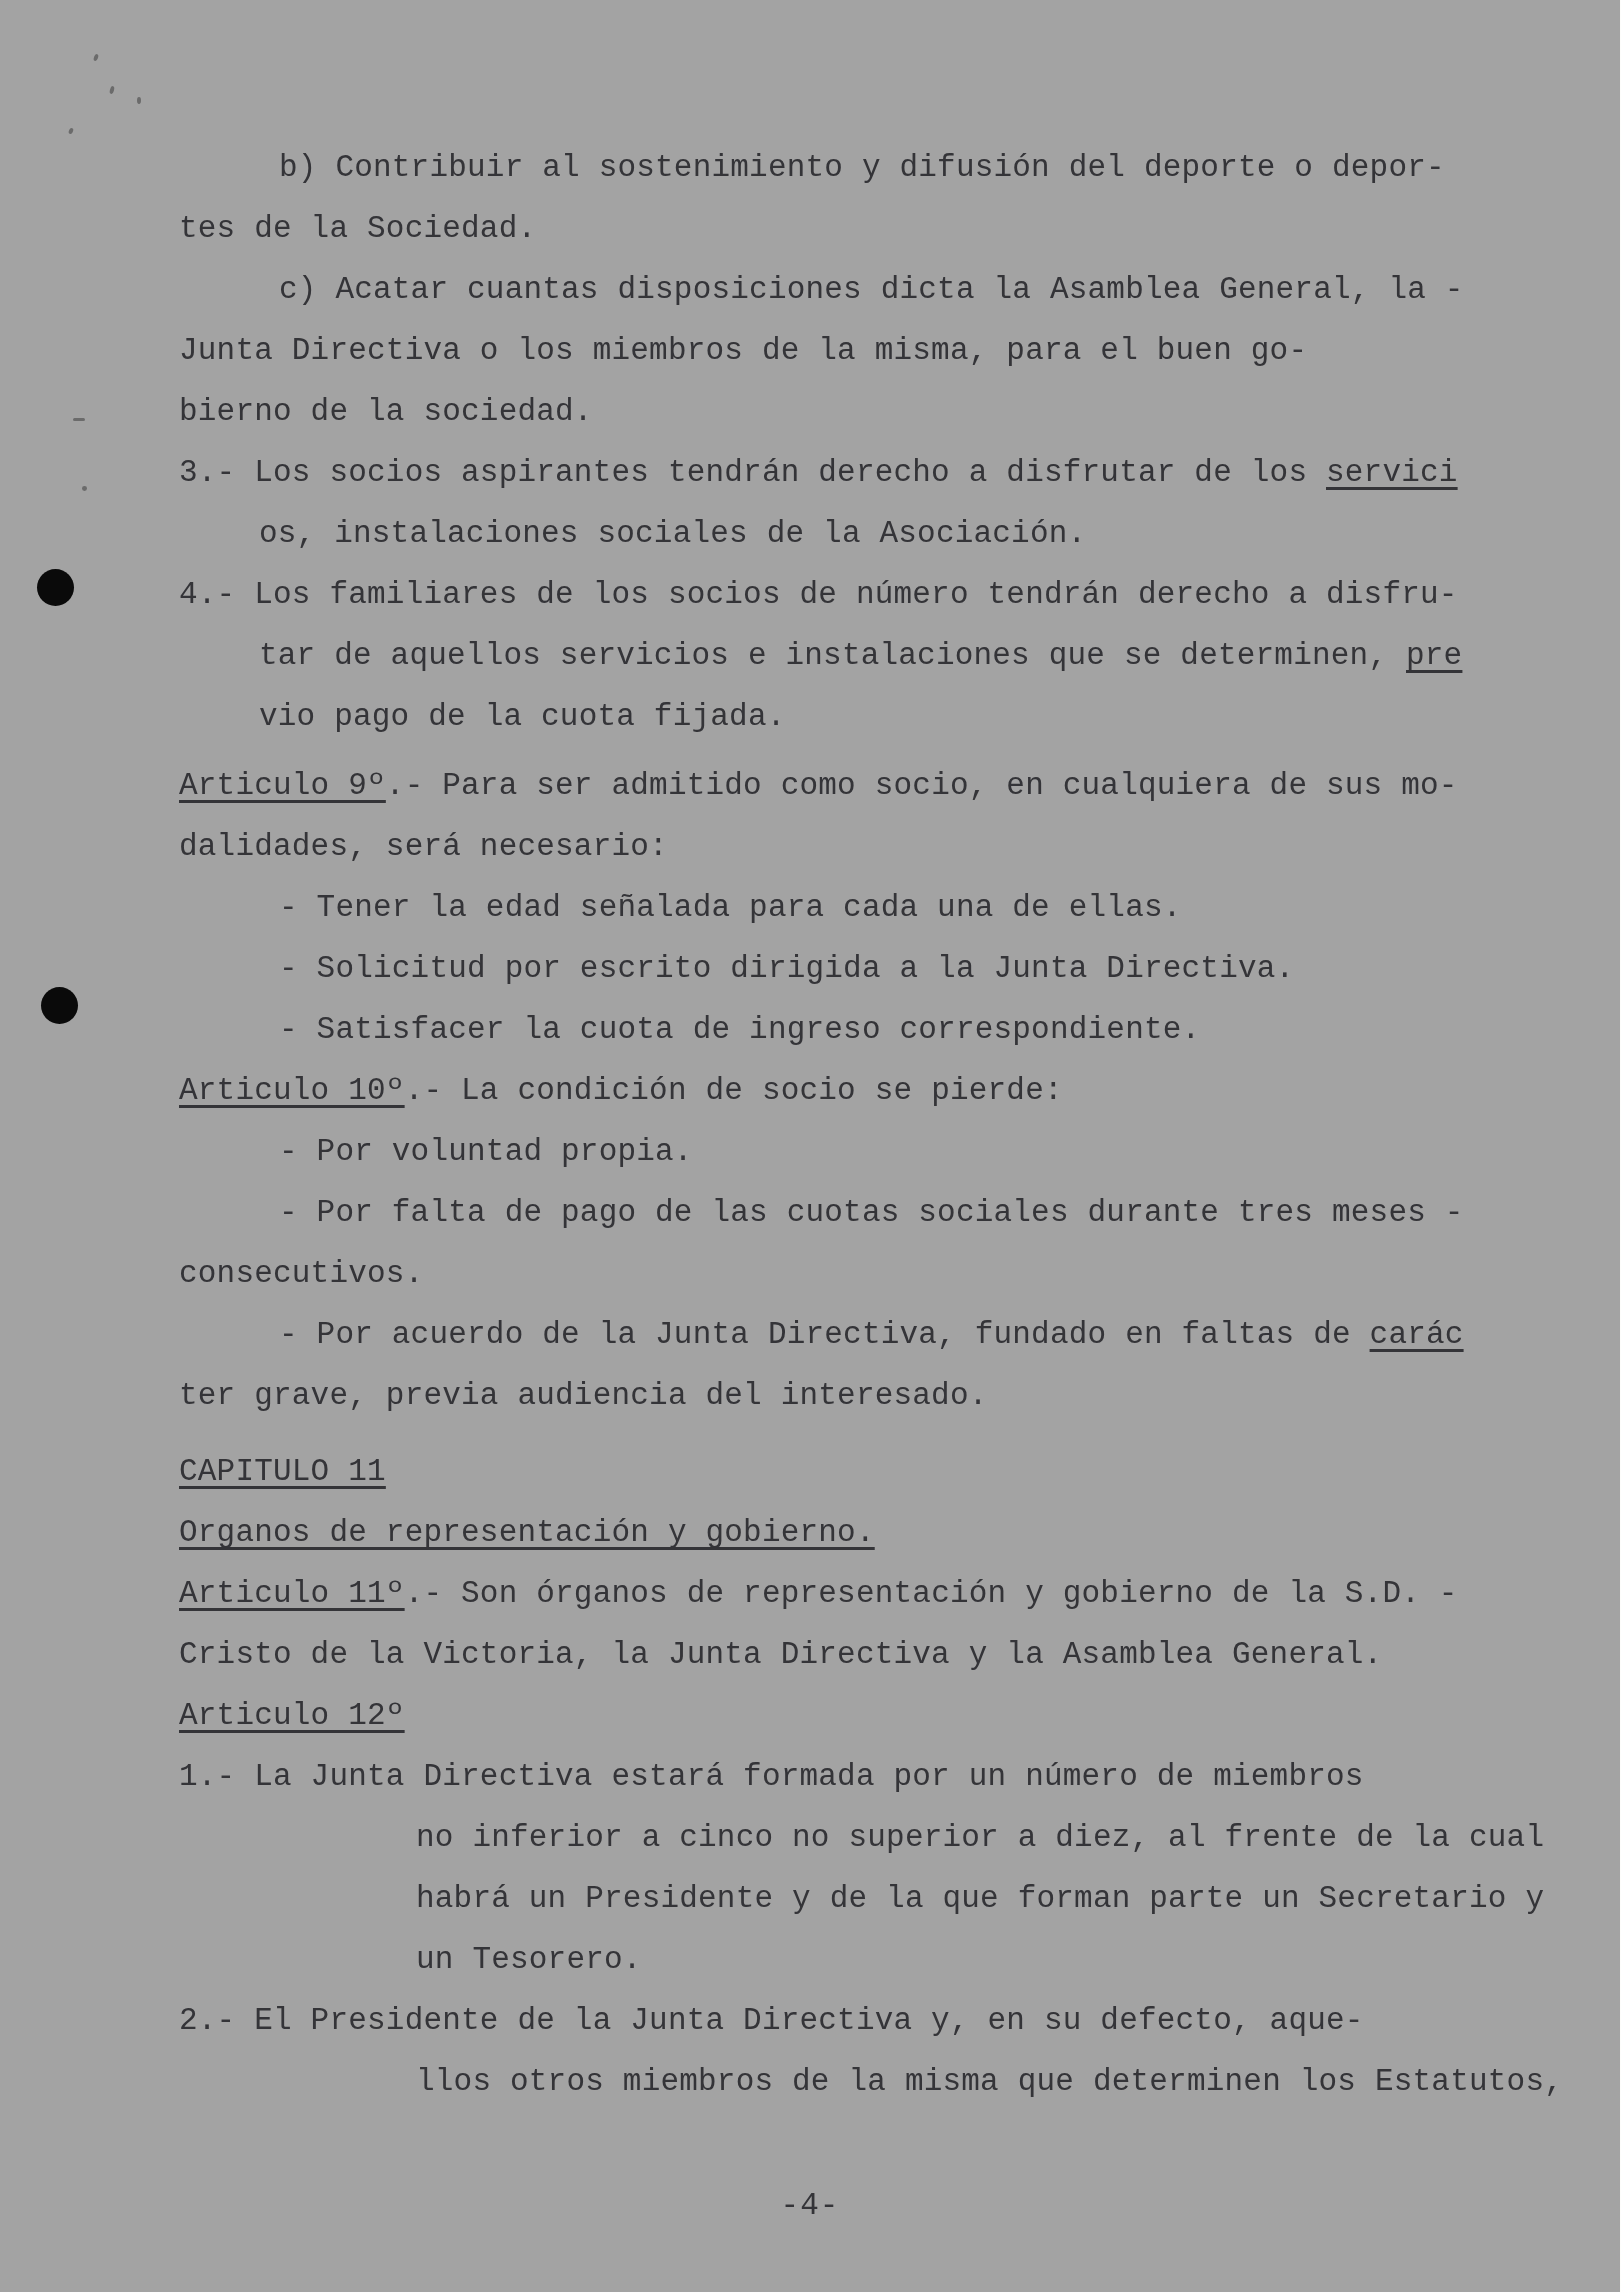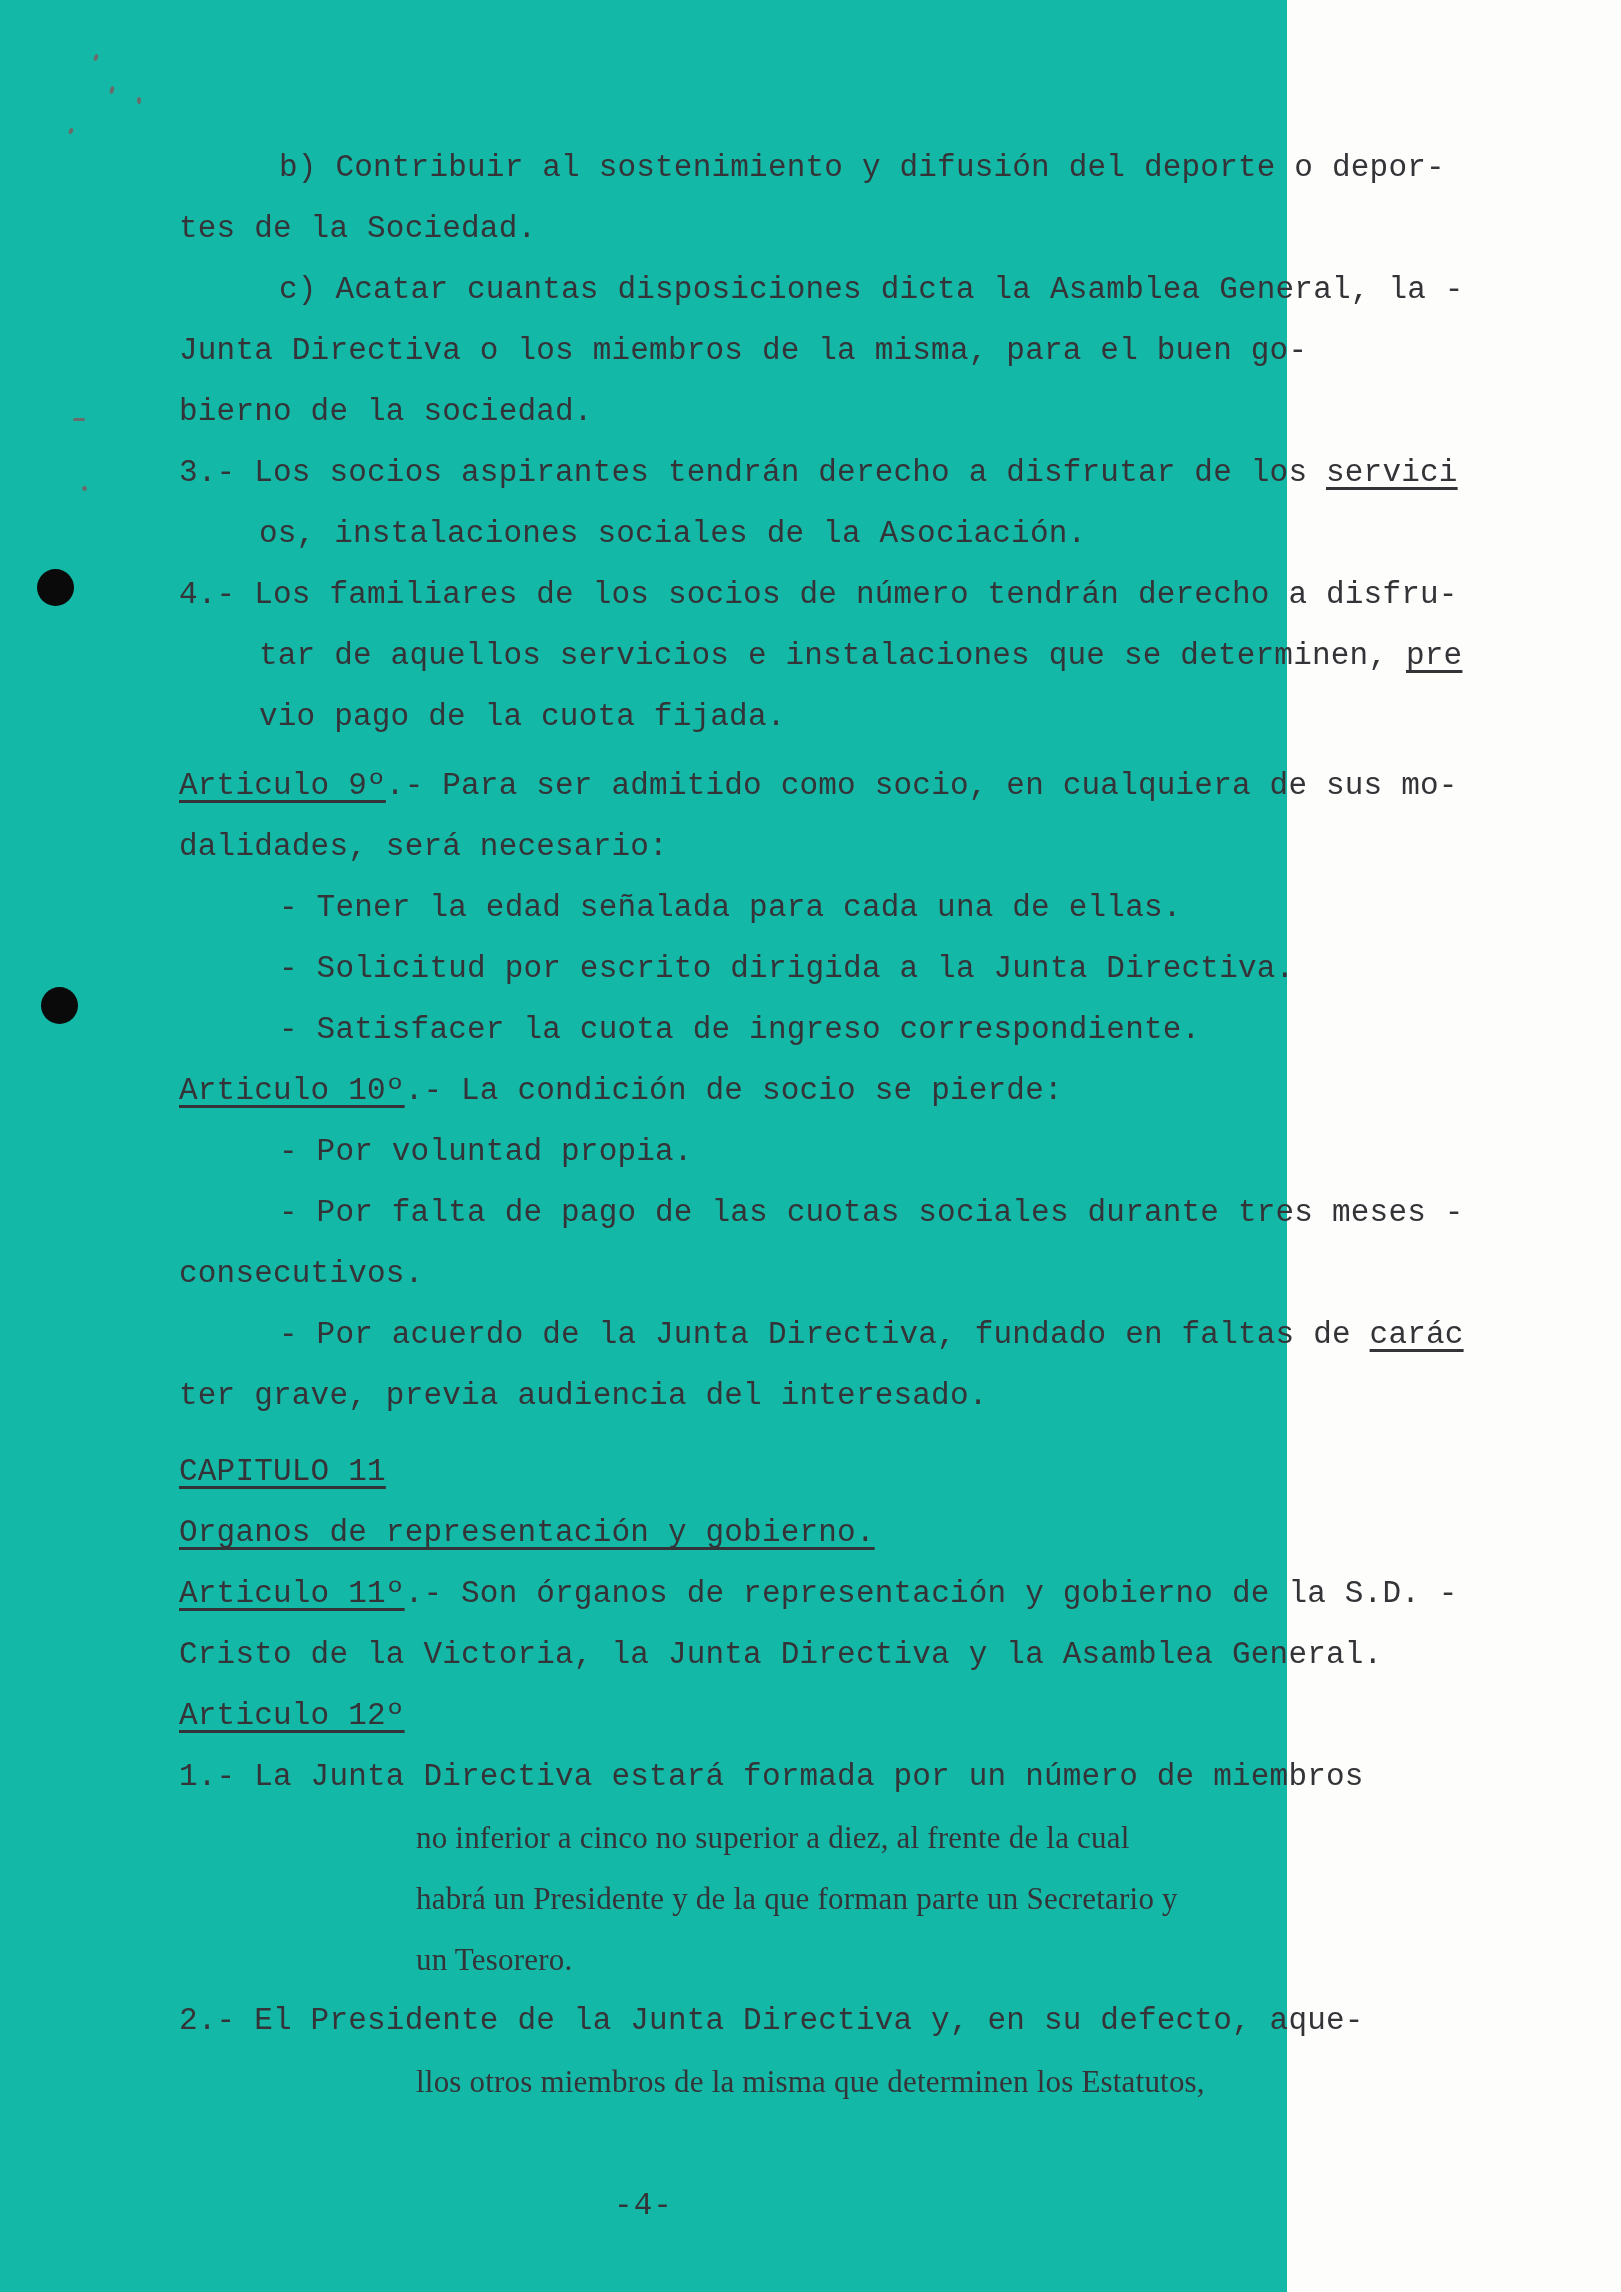--- a/index.html
+++ b/index.html
@@ -5,39 +5,39 @@
   html,body{margin:0;padding:0;}
   body{
     width:1621px;height:2293px;
     background:#fdfdfb;
     font-family:"Liberation Mono","DejaVu Sans Mono",monospace;
     position:relative;
     overflow:hidden;
   }
   .page{
     position:absolute;inset:0;
-    width:1287px;height:2293px;
-    background:#14b8a6;
+    width:1620px;height:2293px;
+    background:#a3a3a3;
   }
   .doc-lines{
     position:absolute;
     left:179px;top:137px;
     width:1372px;
     font-size:31px;
     line-height:61px;
     color:#343438;
     white-space:pre;
     letter-spacing:0.2px;
   }
   .line{min-height:61px;}
   .indent-0{margin-left:0;}
   .indent-1{margin-left:80px;}
   .indent-2{margin-left:100px;}
   .indent-3{}
-  .indent-4{margin-left:237px;font-family:Liberation Serif, serif;}
+  .indent-4{margin-left:237px;}
   .underline{
     text-decoration:underline;
     text-underline-offset:5.9px;
     text-decoration-thickness:2.5px;
     font-family:Liberation Mono, monospace;
   }
   .page-number{
     position:absolute;
     left:0;right:0;top:2188px;
     text-align:center;

